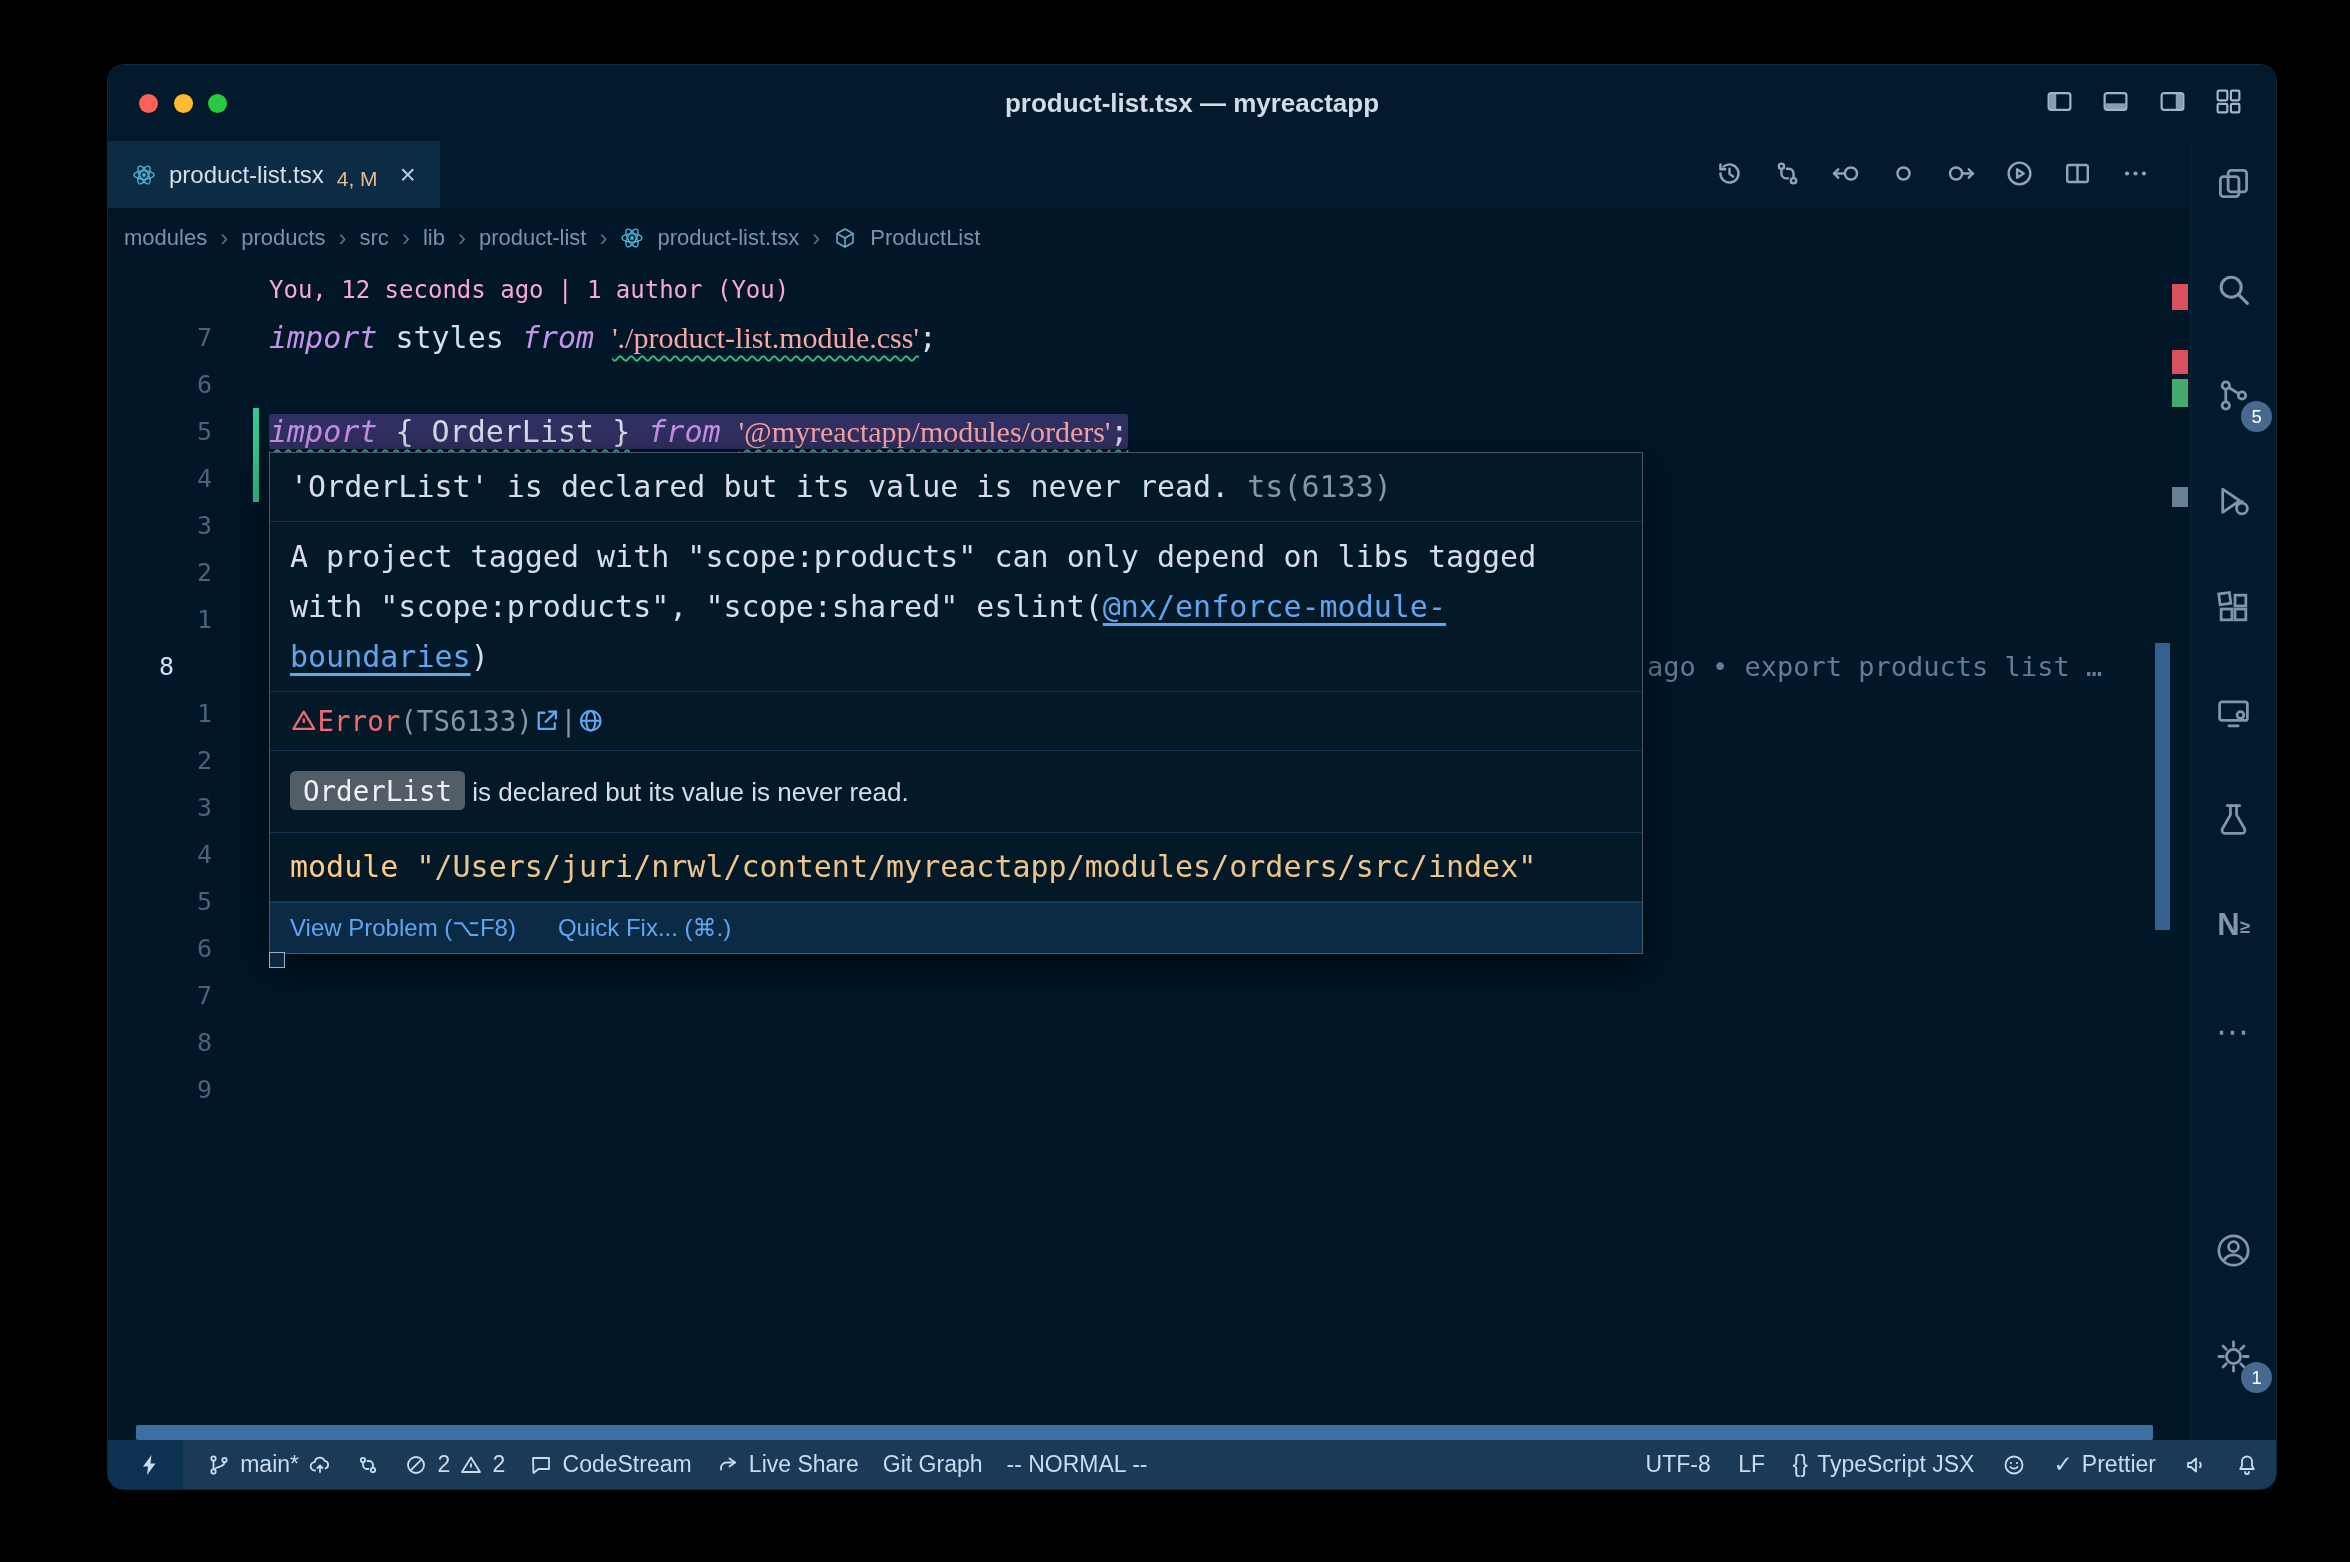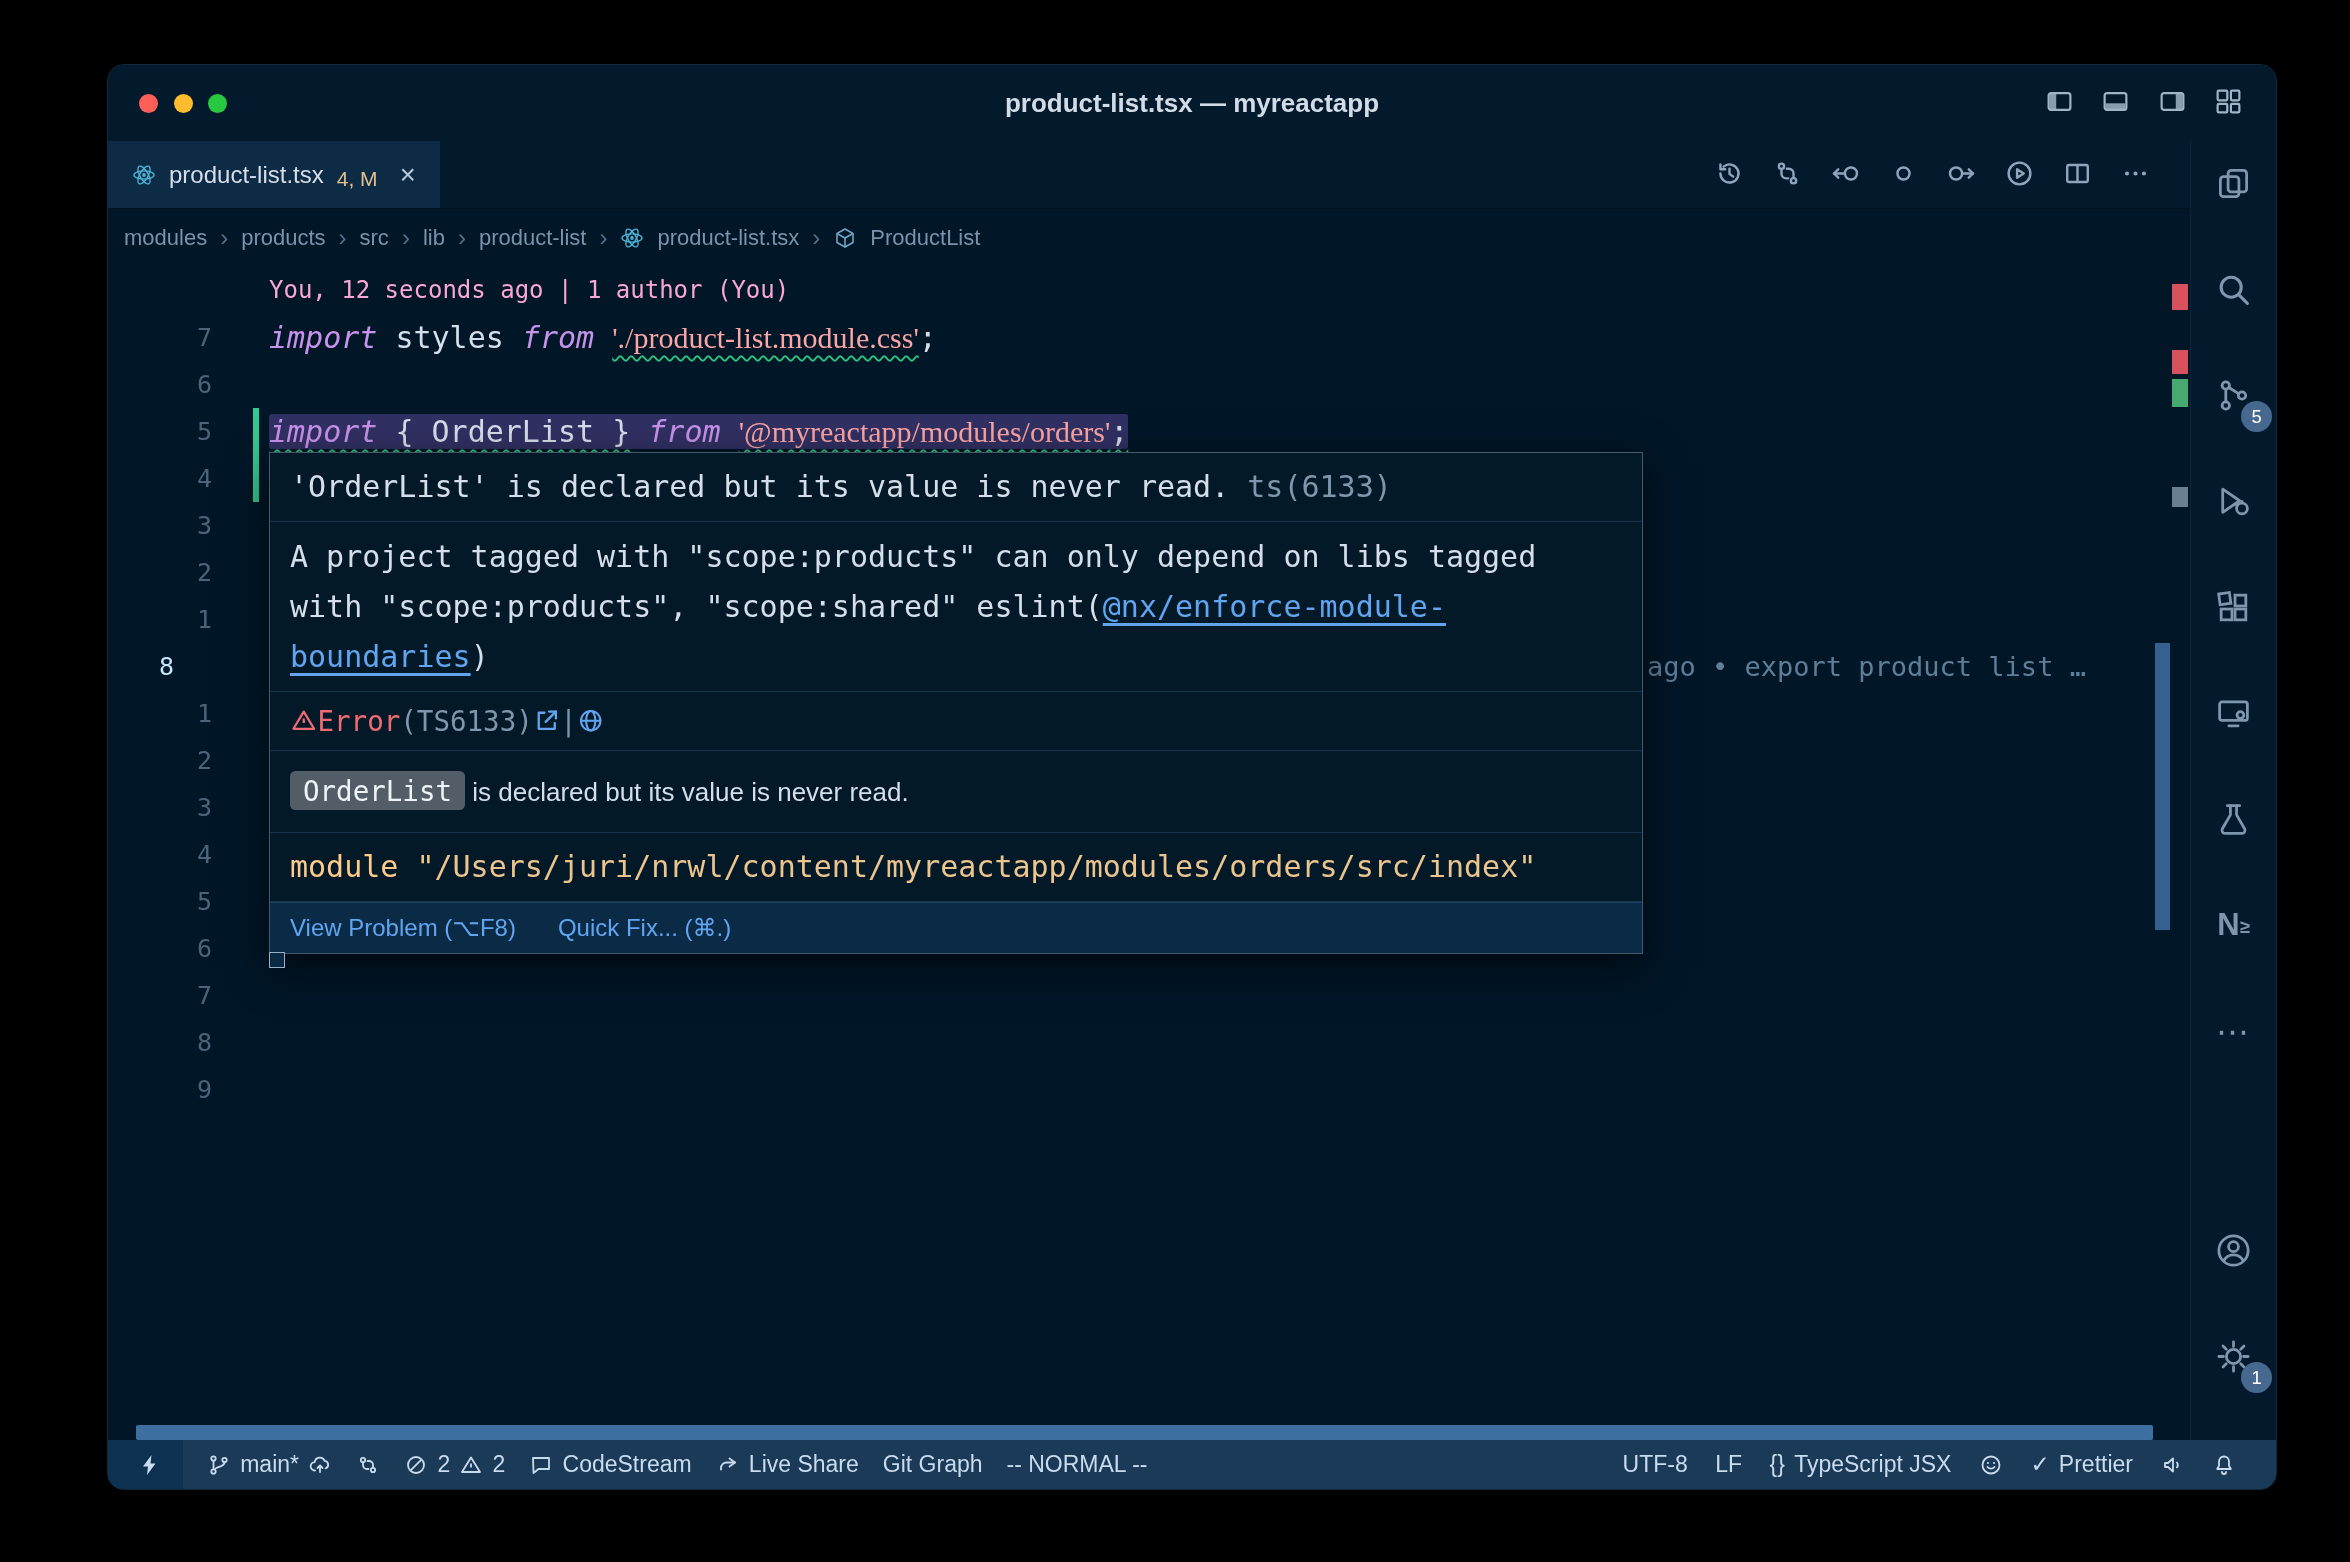--- a/index.html
+++ b/index.html
@@ -76,21 +76,21 @@
   .act{position:relative;width:66px;height:66px;display:flex;align-items:center;justify-content:center;color:#7e97ac;cursor:pointer;}
   .act .svgi{width:37px;height:37px;}
   .badge{position:absolute;right:-5.5px;bottom:-3.7px;min-width:31px;height:31px;border-radius:15.6px;background:#47698f;
     color:#fff;font-size:18.4px;line-height:31px;text-align:center;font-family:"Liberation Sans",sans-serif;}
   .act-spacer{flex:1;}
   .nx{font-size:31px;font-weight:700;color:#7e97ac;font-family:"Liberation Sans",sans-serif;}
   .nx small{font-size:18.4px;vertical-align:1.8px;}
   .moredots{font-size:33px;color:#7e97ac;letter-spacing:1.8px;}
   
   .statusbar{height:49px;flex:0 0 auto;background:#1b3a58;display:flex;align-items:center;gap:24px;
-    padding-right:40px;font-size:23px;color:#c9dcee;}
+    padding-right:17px;font-size:23px;color:#c9dcee;}
   .sb-item{display:flex;align-items:center;gap:9.2px;height:100%;cursor:pointer;white-space:nowrap;}
   .sb-remote{width:75px;background:#0d3150;justify-content:center;}
   .sbi{width:24px;height:24px;}
   .sb-right{margin-left:auto;display:flex;align-items:center;gap:27.5px;height:100%;}
   .svgi,.sbi,.picon,.bc-ico{flex:0 0 auto;}
 </style>
 </head>
 <body>
 
 <div class="screen">
@@ -232,21 +232,21 @@
               <span class="ln">3</span>
             </div>
           <div class="row">
               <span class="ln">2</span>
             </div>
           <div class="row">
               <span class="ln">1</span>
             </div>
           <div class="row cur">
               <span class="ln">8</span>
-              <span class="ghost">ago • export product list …</span>
+              <span class="ghost">ago • export products list …</span>
             </div>
           <div class="row">
               <span class="ln">1</span>
             </div>
           <div class="row">
               <span class="ln">2</span>
             </div>
           <div class="row">
               <span class="ln">3</span>
             </div>

